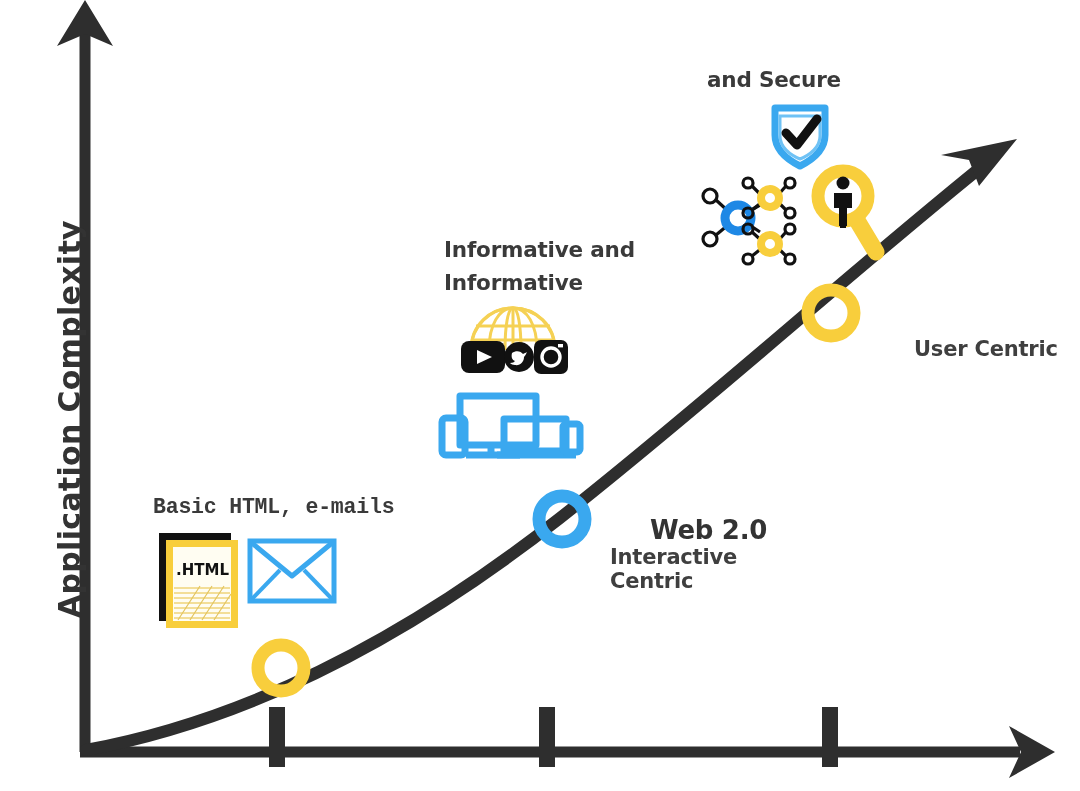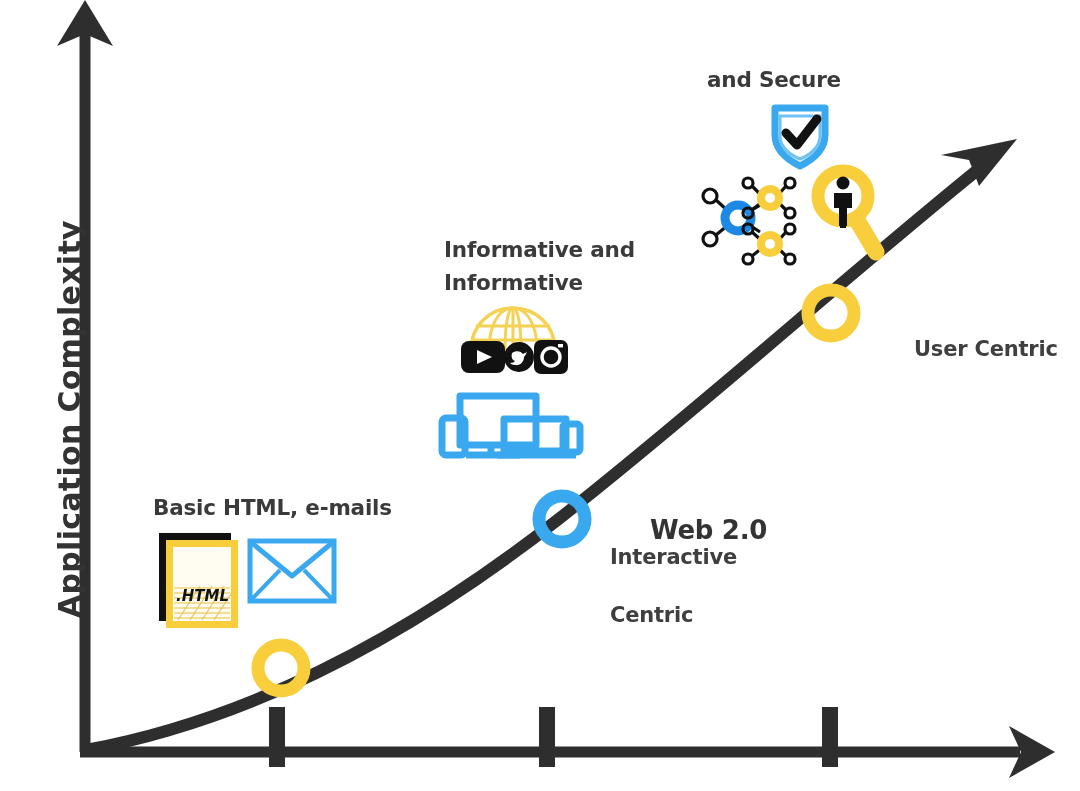--- a/index.html
+++ b/index.html
@@ -222,29 +222,29 @@
 
       <circle cx="843" cy="183" r="6.5" fill="#111111"></circle>
       <path d="M 834 193 L 852 193 L 852 208 L 847 208 L 847 226 L 839 226 L 839 208 L 834 208 Z" fill="#111111"></path>
       <rect x="840" y="206" width="6" height="22" fill="#111111"></rect>
     </g>
 
   </svg>
 
   <div class="axis-label" style="left: 52px; top: 618px;">Application Complexity</div>
 
-  <div class="txt headline" style="left: 153px; top: 495px;">Basic HTML, e-mails</div>
-
-
-  <div class="html-doc-text" style="left: 176px; top: 587px; font-style: italic;">.HTML</div>
+  <div class="txt headline" style="left: 153px; top: 495px; font-family: Liberation Mono, monospace;">Basic HTML, e-mails</div>
+
+
+  <div class="html-doc-text" style="left: 176px; top: 561px;">.HTML</div>
 
   <div class="txt headline" style="left: 444px; top: 237px;">Informative and</div>
   <div class="txt headline" style="left: 444px; top: 270px;">Informative</div>
 
   <div class="txt stage-title" style="left: 610px; top: 515px; margin-left: 40px;">Web 2.0</div>
   <div class="txt stage-sub" style="left: 610px; top: 545px;">Interactive</div>
-  <div class="txt stage-sub" style="left: 610px; top: 569px; margin-top: 34px;">Centric</div>
+  <div class="txt stage-sub" style="left: 610px; top: 569px;">Centric</div>
 
   <div class="txt headline" style="left: 707px; top: 67px;">and Secure</div>
 
   <div class="txt stage-sub" style="left: 879px; top: 337px; margin-left: 35px;">User Centric</div>
 
 </div>
 
 </body></html>

